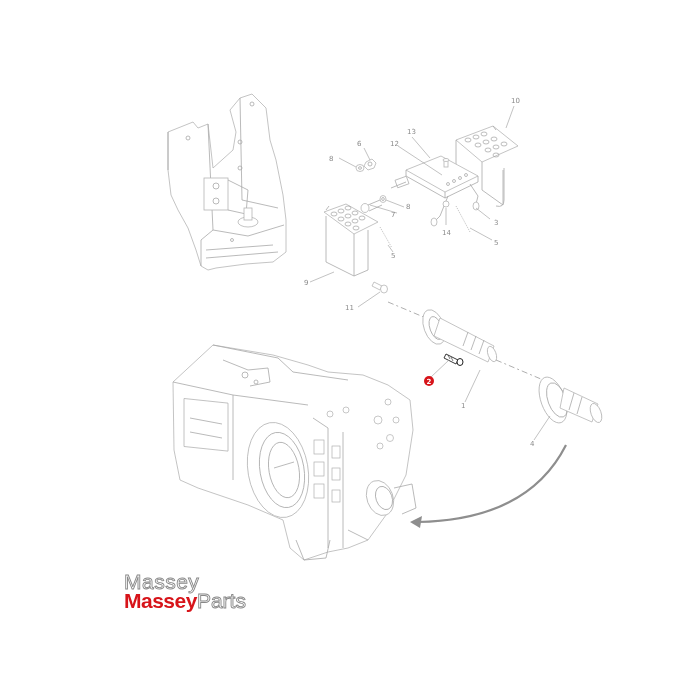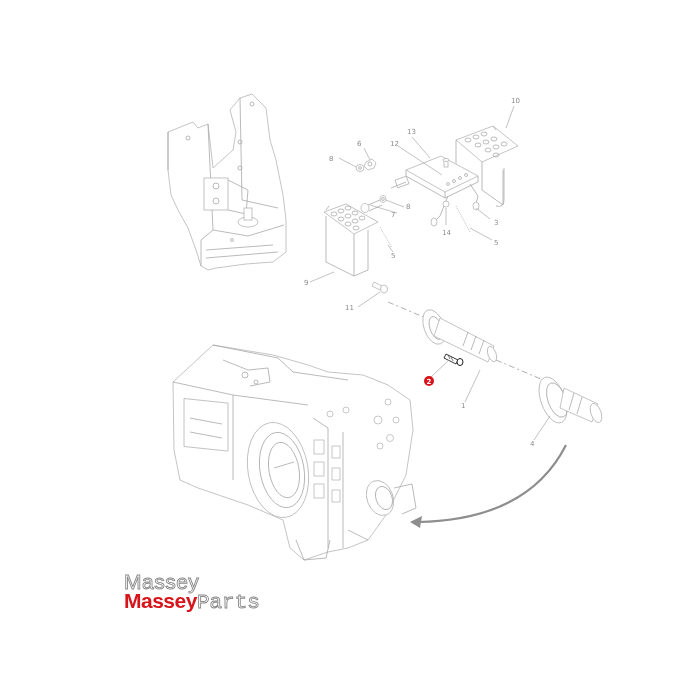--- a/index.html
+++ b/index.html
@@ -8,21 +8,21 @@
     svg.diagram { position: absolute; left: 0; top: 0; }
     .lbl { font-family: "DejaVu Sans", sans-serif; font-size: 7px; fill: #8a8a8a; }
     .ln { stroke: #a8a8a8; fill: none; stroke-width: 0.8; }
     .lnd { stroke: #b5b5b5; fill: #ffffff; stroke-width: 0.8; }
     .dash { stroke: #9a9a9a; stroke-width: 0.8; stroke-dasharray: 6 3 2 3; fill: none; }
     .leader { stroke: #999; stroke-width: 0.6; fill: none; }
     .logo { position: absolute; left: 100px; top: 571px; line-height: 1; margin-left: 16px; }
     .logo .l1 { font-family: "Liberation Sans", sans-serif; font-size: 21px; color: #ffffff; -webkit-text-stroke: 0.9px #888; letter-spacing: 0.5px; display: block; height: 19px; }
     .logo .l2 { display: block; white-space: nowrap; }
     .logo .t1 { font-family: "Liberation Sans", sans-serif; font-weight: bold; font-size: 21px; color: #d7141a; letter-spacing: -0.5px; }
-    .logo .t2 { font-family: Liberation Mono, monospace; font-size: 21px; color: #ffffff; -webkit-text-stroke: 0.9px #888; }
+    .logo .t2 { font-family: Liberation Sans, sans-serif; font-size: 21px; color: #ffffff; -webkit-text-stroke: 0.9px #888; }
     .badge-txt { font-family: "DejaVu Sans", sans-serif; font-size: 7px; font-weight: bold; fill: #ffffff; }
   </style>
 </head>
 <body>
 
 <div class="canvas">
 <svg class="diagram" width="700" height="700" viewBox="0 0 700 700">
 
   <g>
     <path class="lnd" d="M160 132 L185 122 L190 128 L200 124 L205 168 L225 150 L228 132 L222 110 L232 98 L244 94 L250 100 L258 108 L262 140 L268 160 L275 195 L278 220 L278 252 L265 262 L238 264 L208 268 L200 270 L193 266 L188 250 L180 228 L170 210 L163 195 L160 170 Z"></path>

